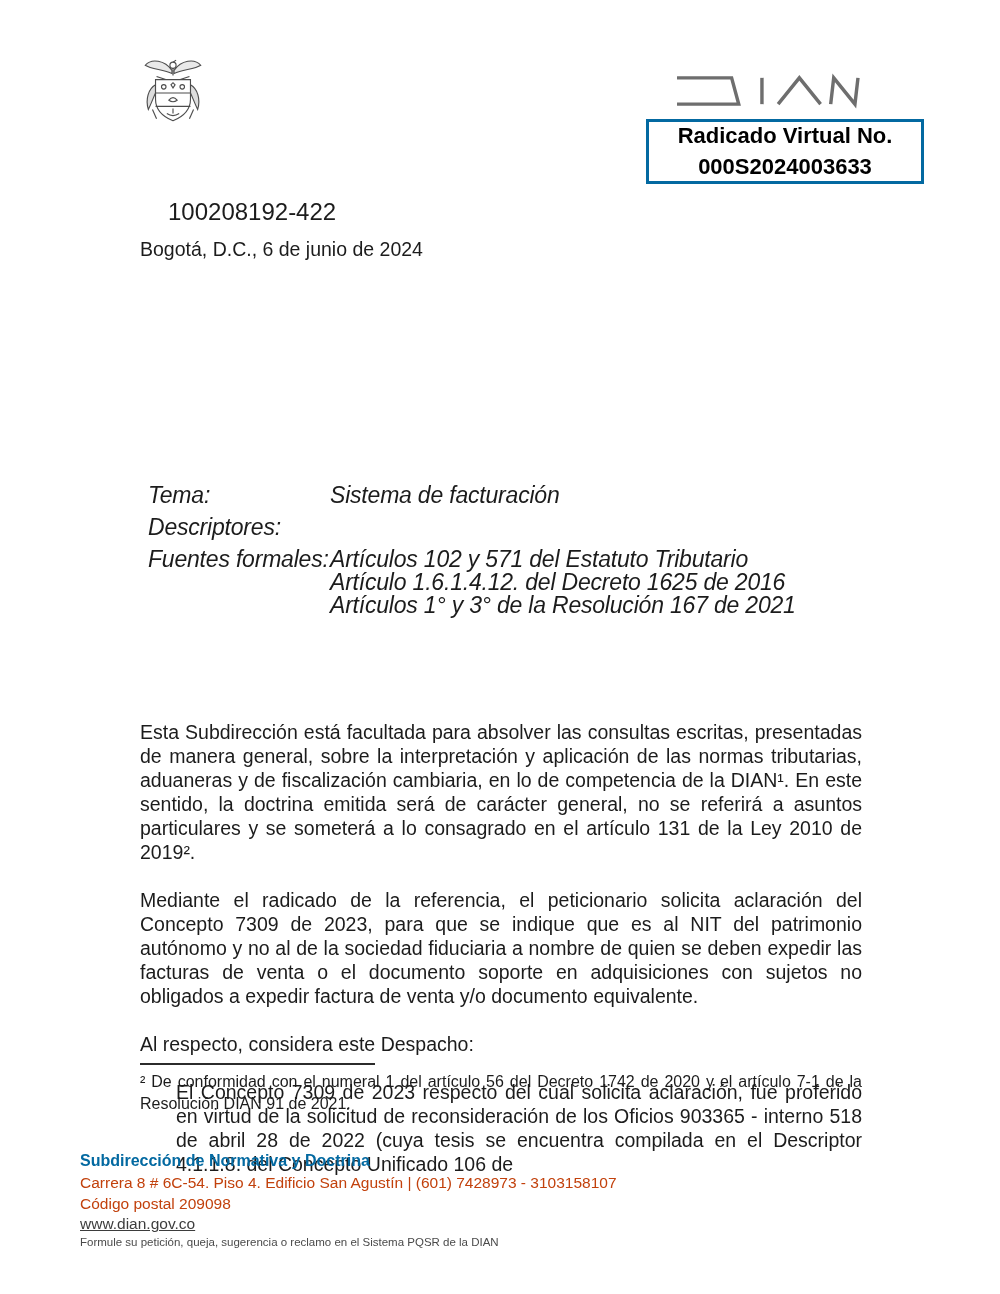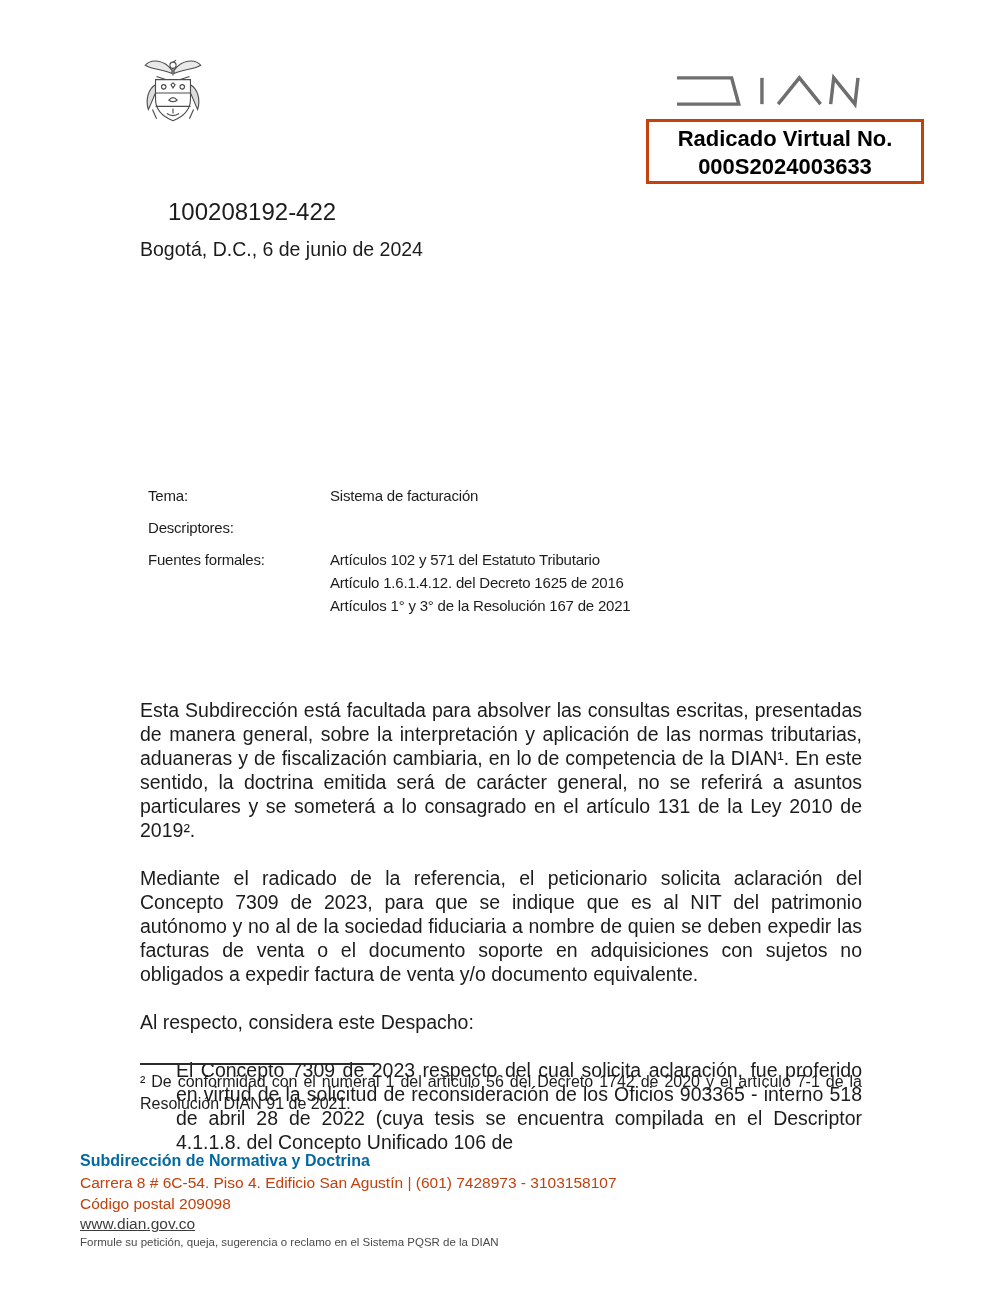--- a/index.html
+++ b/index.html
@@ -22,25 +22,25 @@
   }
   .dian-logo {
     position: absolute;
     left: 674px; top: 72px;
     width: 186px; height: 38px;
   }
   .radicado-box {
     position: absolute;
     left: 646px; top: 119px;
     width: 278px; height: 65px;
-    border: 3px solid #c2410c;
+    border: 3px solid #0369a1;
     display: flex;
     flex-direction: column;
     align-items: center;
-    justify-content: flex-end;
+    justify-content: space-between;
     text-align: center;
   }
   .radicado-box .line {
     font-size: 22px;
     font-weight: 700;
     line-height: 28px;
     color: #000000;
     white-space: nowrap;
   }
 
@@ -55,40 +55,41 @@
     position: absolute;
     left: 140px; top: 238px;
     font-size: 19.5px;
   }
 
   
   .meta {
     position: absolute;
     left: 148px; top: 484px;
     width: 730px;
-    font-size: 15px;
+    font-size: 23px;
     letter-spacing: -0.2px;
     line-height: 23px;
+    font-style: italic;
   }
   .meta-row {
     display: flex;
     margin-bottom: 9px;
   }
   .meta-label {
     width: 182px;
     flex: 0 0 182px;
   }
   .meta-value {
     white-space: pre-line;
   }
 
   
   .body-text {
     position: absolute;
-    left: 140px; top: 698px;
+    left: 140px; top: 720px;
     width: 722px;
   }
   .body-text p {
     font-size: 19.5px;
     line-height: 24px;
     text-align: justify;
     margin-bottom: 24px;
   }
   .body-text p:last-child { margin-bottom: 0; margin-left: 36px; }
 

